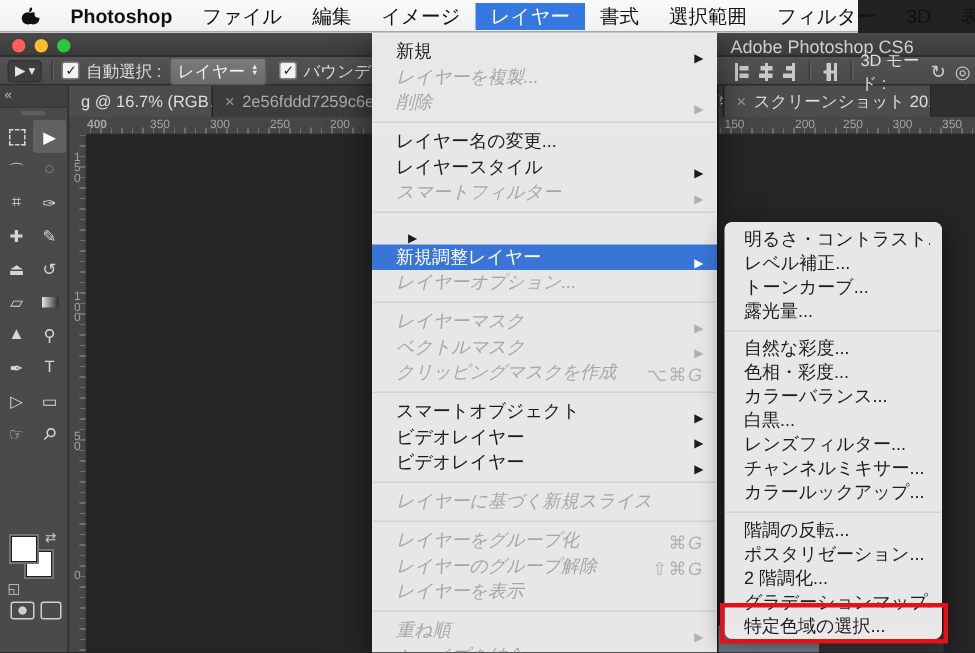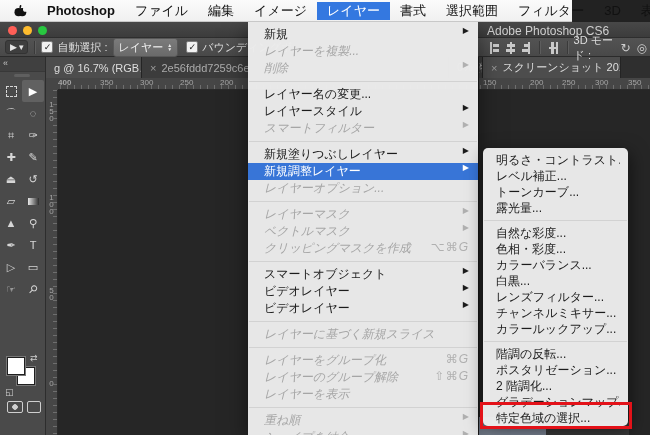--- a/index.html
+++ b/index.html
@@ -90,21 +90,21 @@
   .qmask{position:absolute;left:7px;top:344px;width:14px;height:10px;border:1px solid #cfcfcf;
     border-radius:2px;background:radial-gradient(circle at 50% 50%,#cfcfcf 0 2.5px,transparent 3px);}
   .scrmode{position:absolute;left:27px;top:344px;width:12px;height:10px;border:1px solid #cfcfcf;border-radius:2px;}
   
   .menu{position:absolute;left:248px;top:22px;width:230px;height:413px;background:rgba(236,236,236,.98);
     box-shadow:0 6px 22px rgba(0,0,0,.5);z-index:50;padding-top:4px;box-sizing:border-box;overflow:hidden;
     font-size:12px;}
   .submenu{position:absolute;left:483px;top:148px;width:145px;height:278px;background:rgba(236,236,236,.98);
     border-radius:5px;box-shadow:2px 5px 18px rgba(0,0,0,.55);z-index:55;padding-top:4px;box-sizing:border-box;
     font-size:12px;}
-  .mrow{display:flex;align-items:flex-start;height:17px;padding:0 9px 0 16px;color:#1c1c1c;white-space:nowrap;}
+  .mrow{display:flex;align-items:flex-end;height:17px;padding:0 9px 0 16px;color:#1c1c1c;white-space:nowrap;}
   .submenu .mrow{height:16px;padding:0 8px 0 13px;}
   .mrow.dis{color:#a6a6a6;font-style:italic;}
   .mrow.hl{background:#3875d7;color:#fff;}
   .ml{flex:1 1 auto;overflow:hidden;}
   .msc{margin-left:8px;color:#9a9a9a;letter-spacing:1px;}
   .mrow.dis .msc{color:#b0b0b0;}
   .mar{margin-left:8px;font-size:8px;color:#1c1c1c;}
   .mrow.dis .mar{color:#b0b0b0;}
   .mrow.hl .mar{color:#fff;}
   .msep{height:1px;background:#d2d2d2;margin:4px 1px;}
@@ -317,21 +317,20 @@
       <div class="mrow">
         <span class="ml">レイヤースタイル</span>
         <span class="mar">▶</span>
       </div>
       <div class="mrow dis">
         <span class="ml">スマートフィルター</span>
         <span class="mar">▶</span>
       </div>
       <div class="msep"></div>
       <div class="mrow">
-        <span class="ml">新規塗りつぶしレイヤー</span>
         <span class="mar">▶</span>
       </div>
       <div class="mrow hl">
         <span class="ml">新規調整レイヤー</span>
         <span class="mar">▶</span>
       </div>
       <div class="mrow dis">
         <span class="ml">レイヤーオプション...</span>
       </div>
       <div class="msep"></div>

